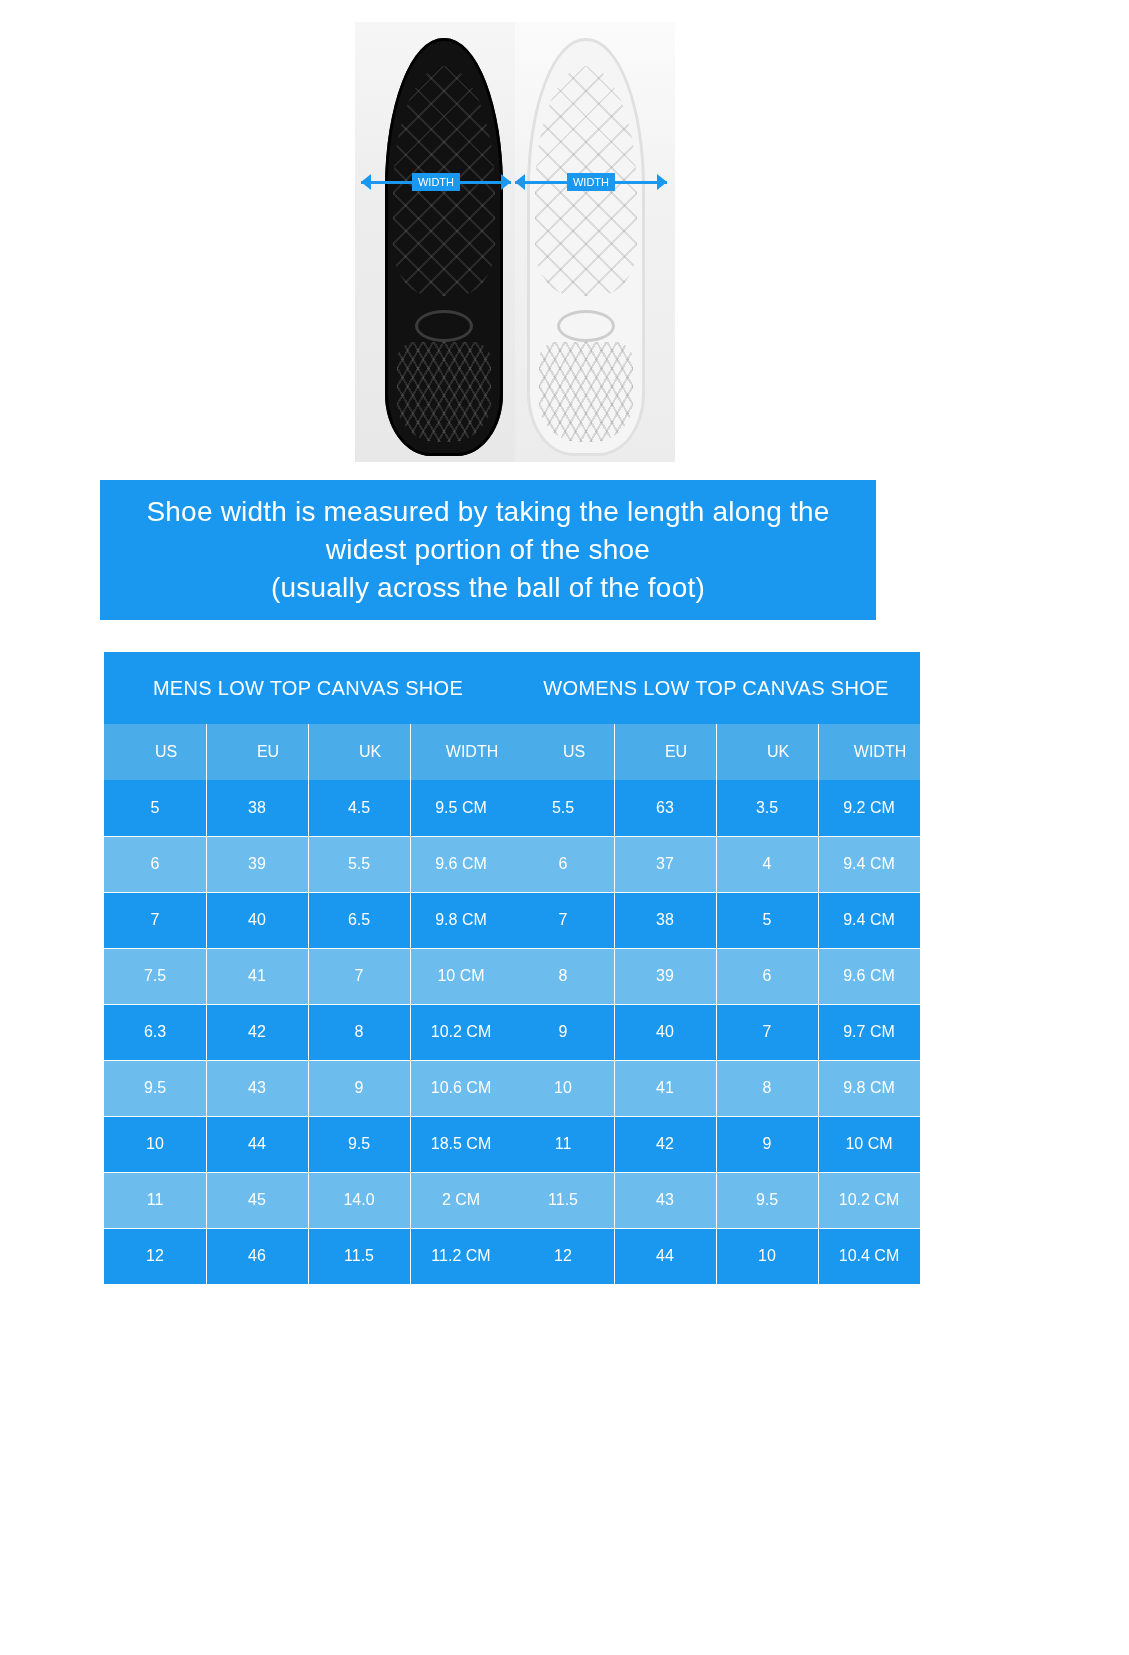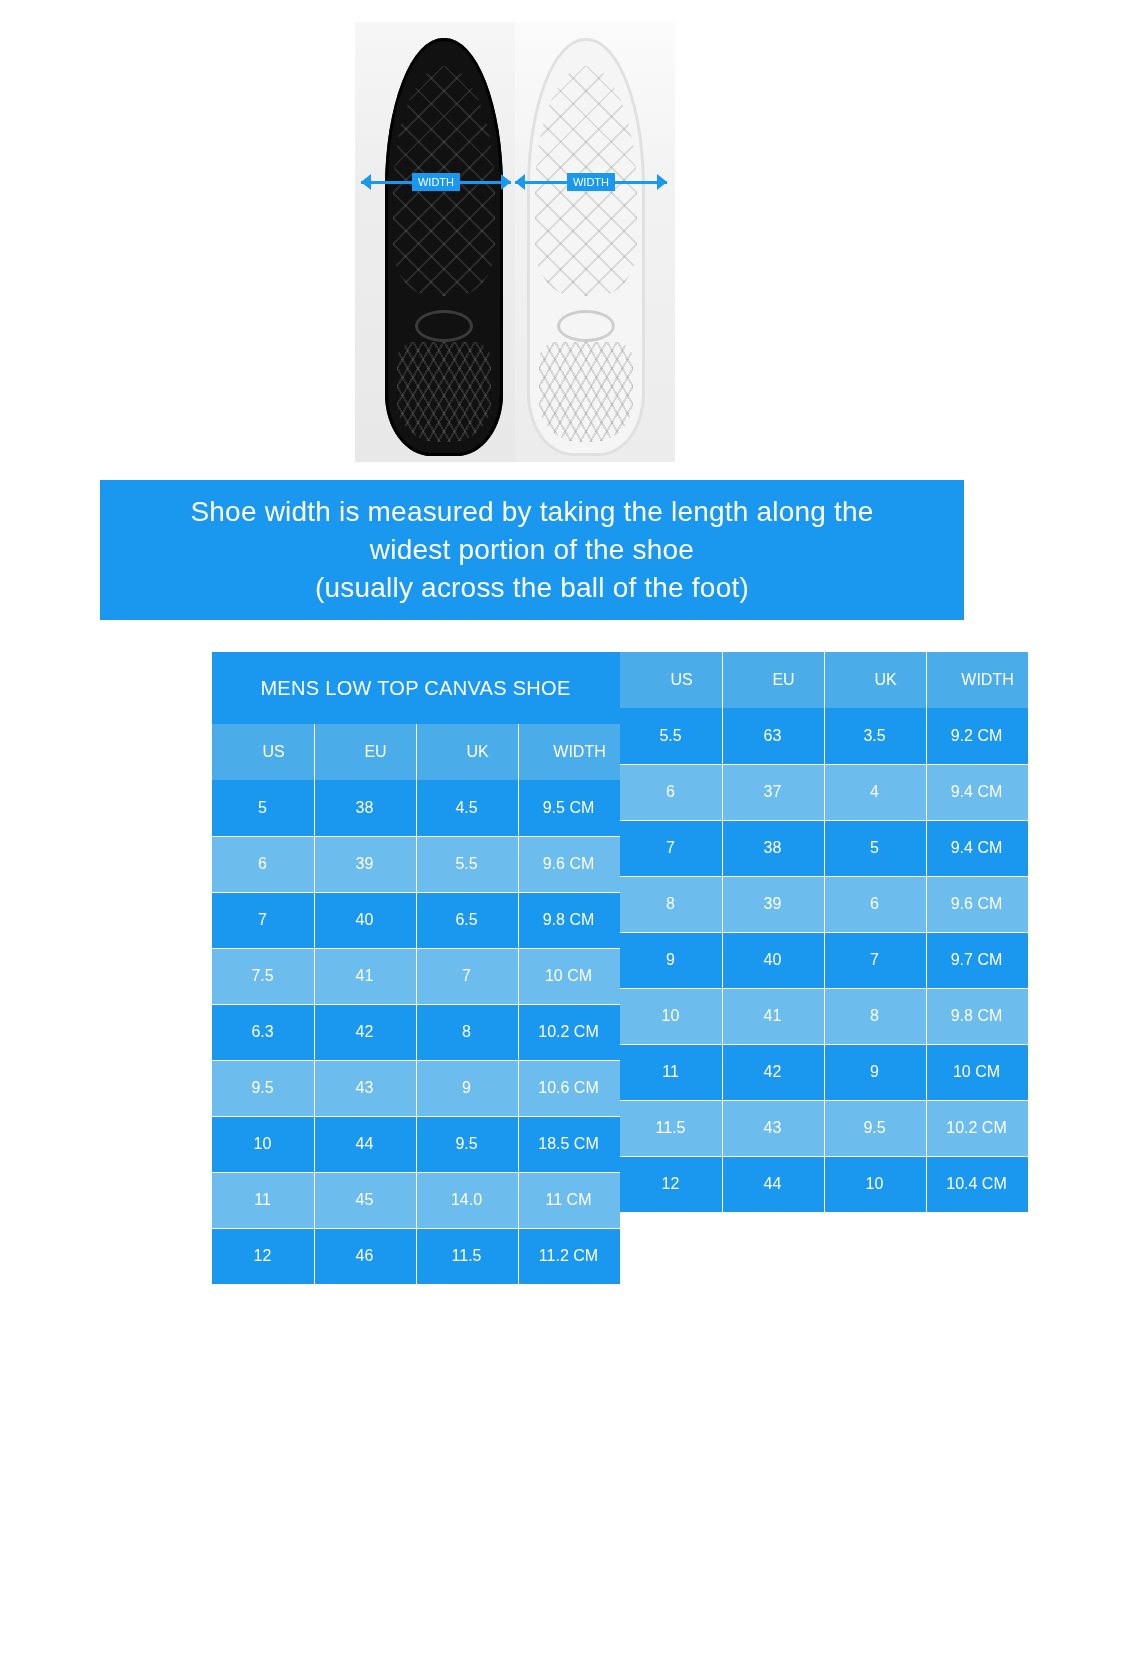--- a/index.html
+++ b/index.html
@@ -140,45 +140,45 @@
     white-space: nowrap;
   }
   .width-arrow.left-arrow  { left: 6px;  width: 150px; }
   .width-arrow.right-arrow { left: 160px; width: 152px; }
 
   
   .banner {
     position: absolute;
     left: 100px;
     top: 480px;
-    width: 864px;
+    width: 776px;
     height: 140px;
     background: #1a98ef;
     display: flex;
     align-items: center;
     justify-content: center;
     text-align: center;
   }
   .banner-text {
     font-size: 28px;
     line-height: 38px;
     font-weight: 400;
     color: #ffffff;
     white-space: pre-line;
     letter-spacing: .2px;
   }
 
   
   .tables {
     position: absolute;
-    left: 120px;
+    left: 104px;
     top: 652px;
     width: 999px;
     display: flex;
-    justify-content: center;
+    justify-content: flex-start;
   }
   .chart {
     width: 408px;
   }
   .chart-title {
     background: #1a98ef;
     text-align: center;
     font-size: 20px;
     line-height: 72px;
     height: 72px;
@@ -315,33 +315,34 @@
         <tr class="odd">
           <td>10</td>
           <td>44</td>
           <td>9.5</td>
           <td>18.5 CM</td>
         </tr>
         <tr class="even">
           <td>11</td>
           <td>45</td>
           <td>14.0</td>
-          <td>11 CM</td>
+          <td>2 CM</td>
         </tr>
         <tr class="odd">
           <td>12</td>
           <td>46</td>
           <td>11.5</td>
           <td>11.2 CM</td>
         </tr>
       </tbody>
     </table>
   </div>
 
   <div class="chart">
+    <div class="chart-title">WOMENS LOW TOP CANVAS SHOE</div>
     <table class="size-table">
       <thead>
         <tr>
           <th>US</th>
           <th>EU</th>
           <th>UK</th>
           <th>WIDTH</th>
         </tr>
       </thead>
       <tbody>

